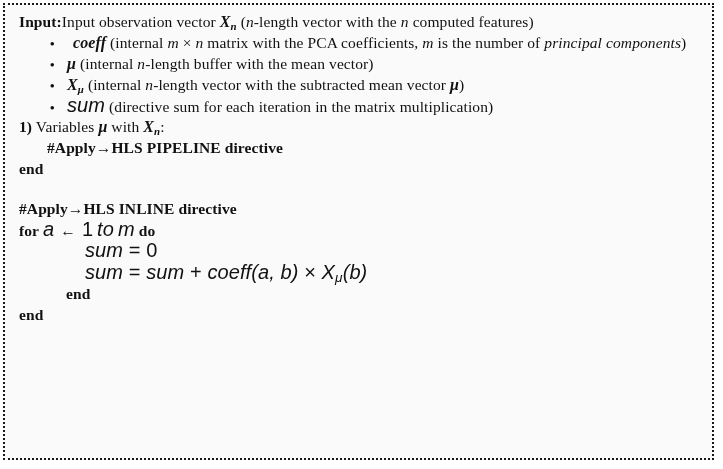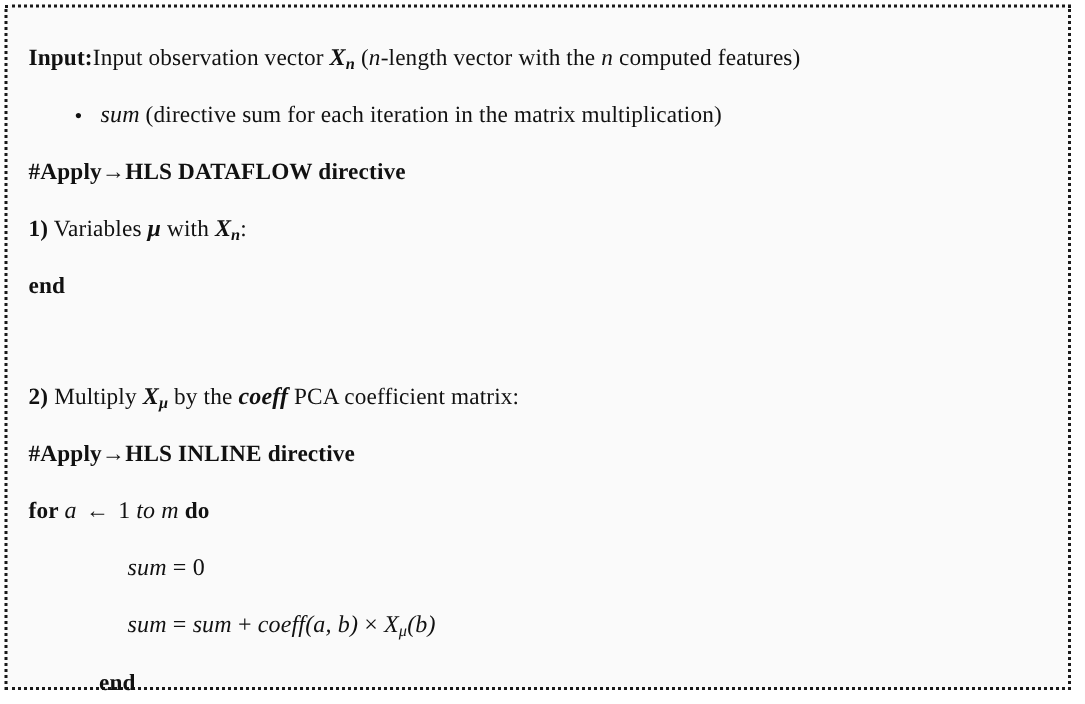--- a/index.html
+++ b/index.html
@@ -25,44 +25,43 @@
     background: #fafafa;
     padding: 6px 8px 4px 14px;
   }
   .line {
     position: relative;
     height: 21px;
     line-height: 21px;
     font-size: 15.5px;
     white-space: nowrap;
     letter-spacing: 0.1px;
-    margin-top: 17px;
   }
   .line.tall { height: 22px; line-height: 22px; }
   .b { font-weight: bold; }
   .i { font-style: italic; }
   
   .ind0 { padding-left: 0px; }
   .ind-bullet { padding-left: 31px; }
   .ind1 { padding-left: 28px; }
   .ind2 { padding-left: 47px; }
   .ind3 { padding-left: 66px; }
   .bullet-dot {
     display: inline-block;
     width: 17px;
     font-weight: bold;
     font-size: 13px;
     vertical-align: baseline;
   }
   .blank { height: 19px; }
   
   .math {
-    font-family: Liberation Serif, serif;
+    font-family: Liberation Sans, sans-serif;
     font-style: italic;
-    font-size: 16px;
+    font-size: 20px;
   }
   .mathb {
     font-family: "Liberation Serif", "DejaVu Serif", serif;
     font-style: italic;
     font-weight: bold;
     font-size: 16px;
   }
   sub {
     font-size: 0.68em;
     line-height: 0;
@@ -76,47 +75,53 @@
 </head>
 <body>
 
 <div id="algo-box">
 
   <div class="line ind0">
     <span class="b">Input:</span><span>Input observation vector </span><span class="mathb sub-b"><span>X</span><sub>n</sub></span><span> (</span><span class="i">n</span><span>-length vector with the </span><span class="i">n</span><span> computed features)</span>
   </div>
 
 
+  <div class="line ind-bullet">
+    <span class="bullet-dot">•</span><span class="mathb" style="padding-left:6px">coeff</span><span> (internal </span><span class="i">m</span><span> × </span><span class="i">n</span><span> matrix with the PCA coefficients, </span><span class="i">m</span><span> is the number of </span><span class="i">principal components</span><span>)</span>
+  </div>
 
+  <div class="line ind-bullet">
+    <span class="bullet-dot">•</span><span class="mathb">μ</span><span> (internal </span><span class="i">n</span><span>-length buffer with the mean vector)</span>
+  </div>
 
+  <div class="line ind-bullet">
+    <span class="bullet-dot">•</span><span class="mathb sub-b"><span>X</span><sub>μ</sub></span><span> (internal </span><span class="i">n</span><span>-length vector with the subtracted mean vector </span><span class="mathb">μ</span><span>)</span>
+  </div>
 
   <div class="line ind-bullet">
     <span class="bullet-dot">•</span><span class="math">sum</span><span> (directive sum for each iteration in the matrix multiplication)</span>
   </div>
 
-  <div class="line ind0">
-    <span class="b">#Apply→HLS DATAFLOW directive</span>
-  </div>
 
   <div class="line ind0">
     <span class="b">1)</span><span> Variables </span><span class="mathb">μ</span><span> with </span><span class="mathb sub-b"><span>X</span><sub>n</sub></span><span>:</span>
   </div>
 
 
+  <div class="line ind1">
+    <span class="b">#Apply→HLS PIPELINE directive</span>
+  </div>
 
 
   <div class="line ind0">
     <span class="b">end</span>
   </div>
 
   <div class="line blank"></div>
 
-  <div class="line ind0">
-    <span class="b">2)</span><span> Multiply </span><span class="mathb sub-b"><span>X</span><sub>μ</sub></span><span> by the </span><span class="mathb">coeff</span><span> PCA coefficient matrix:</span>
-  </div>
 
   <div class="line ind0">
     <span class="b">#Apply→HLS INLINE directive</span>
   </div>
 
   <div class="line ind0">
     <span class="b">for</span><span>&nbsp;</span><span class="math">a</span><span class="op"> ← </span><span class="math upr">1</span><span>&nbsp;</span><span class="math">to</span><span>&nbsp;</span><span class="math">m</span><span>&nbsp;</span><span class="b">do</span>
   </div>
 
 

